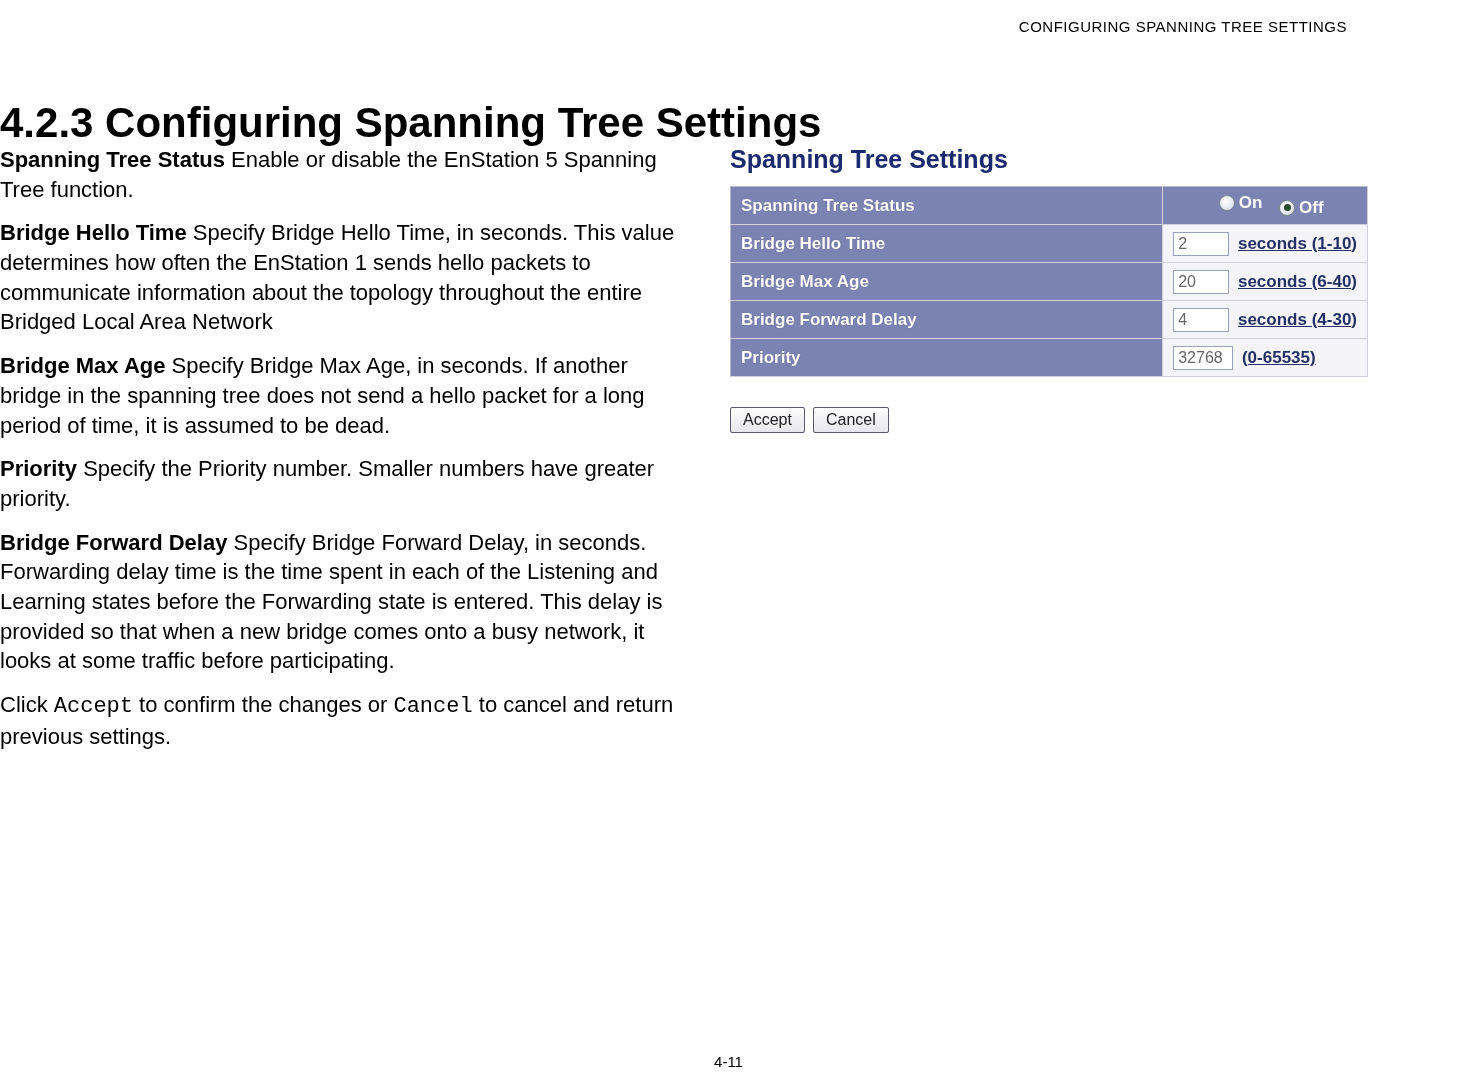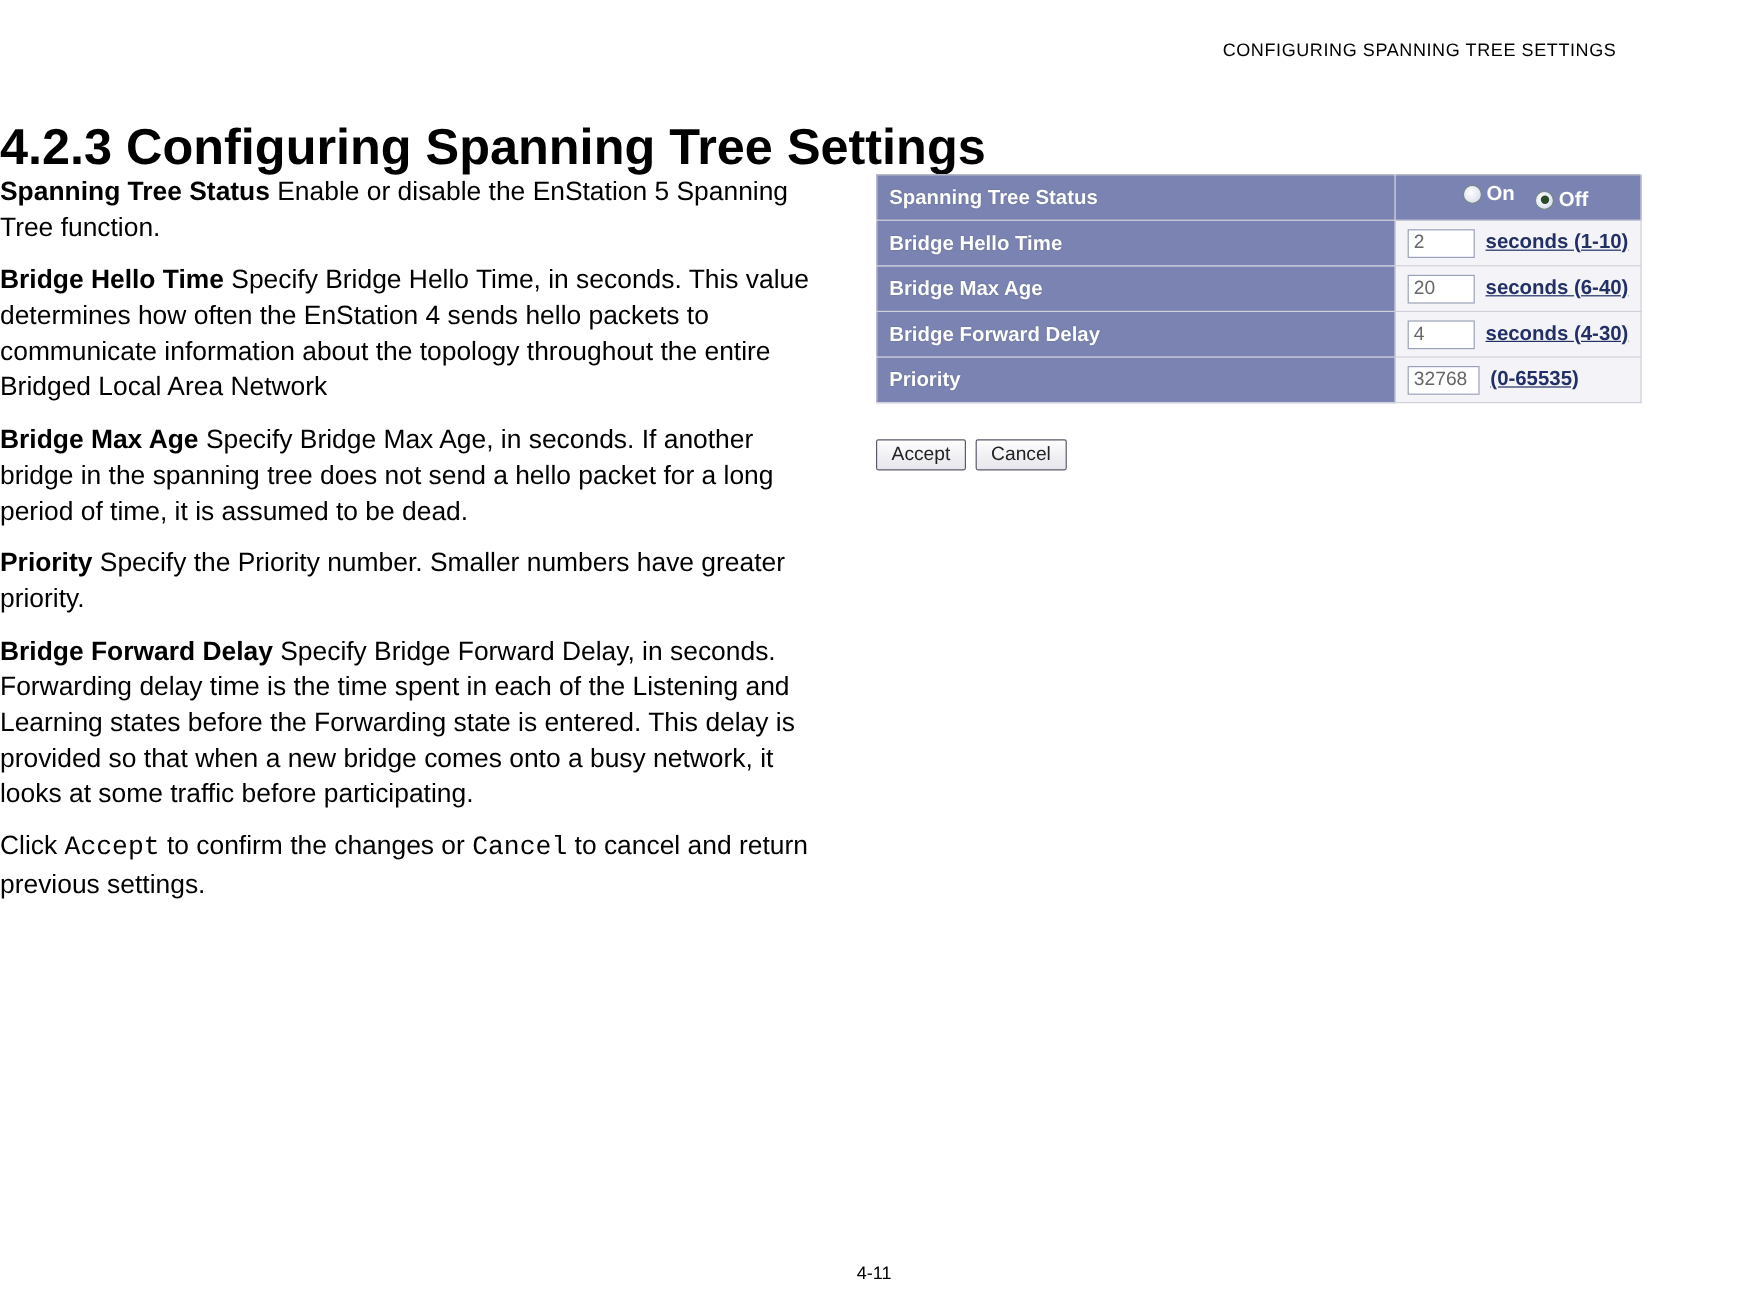--- a/index.html
+++ b/index.html
@@ -16,21 +16,20 @@
       color: #000;
     }
     .header-label {
       position: absolute;
       top: 18px;
       right: 110px;
       font-size: 15px;
       font-variant: small-caps;
       letter-spacing: 0.5px;
       color: #000;
-      margin-top: 16px;
     }
     .section-title {
       position: absolute;
       top: 55px;
       left: 0;
       font-family: Verdana, Arial, sans-serif;
       font-size: 42px;
       font-weight: bold;
       color: #000;
       margin-top: 44px;
@@ -175,37 +174,38 @@
 
 <div class="header-label">CONFIGURING SPANNING TREE SETTINGS</div>
 
 <h1 class="section-title">4.2.3 Configuring Spanning Tree Settings</h1>
 
 <div class="left-content">
   <p class="para">
     <span class="label-bold">Spanning Tree Status</span><span>  Enable or disable the EnStation 5 Spanning Tree function.</span>
   </p>
   <p class="para">
-    <span class="label-bold">Bridge Hello Time</span><span>  Specify Bridge Hello Time, in seconds. This value determines how often the EnStation 4 sends hello packets to communicate information about the topology throughout the entire Bridged Local Area Network</span>
+    <span class="label-bold">Bridge Hello Time</span><span>  Specify Bridge Hello Time, in seconds. This value determines how often the EnStation 1 sends hello packets to communicate information about the topology throughout the entire Bridged Local Area Network</span>
   </p>
   <p class="para">
     <span class="label-bold">Bridge Max Age</span><span>  Specify Bridge Max Age, in seconds. If another bridge in the spanning tree does not send a hello packet for a long period of time, it is assumed to be dead.</span>
   </p>
   <p class="para">
     <span class="label-bold">Priority</span><span>  Specify the Priority number. Smaller numbers have greater priority.</span>
   </p>
   <p class="para">
     <span class="label-bold">Bridge Forward Delay</span><span>  Specify Bridge Forward Delay, in seconds. Forwarding delay time is the time spent in each of the Listening and Learning states before the Forwarding state is entered. This delay is provided so that when a new bridge comes onto a busy network, it looks at some traffic before participating.</span>
   </p>
   <p class="para">
     <span>Click </span><span class="code-text">Accept</span><span> to confirm the changes or </span><span class="code-text">Cancel</span><span> to cancel and return previous settings.</span>
   </p>
 </div>
 
 <div class="right-panel">
+  <div class="panel-title">Spanning Tree Settings</div>
 
   <table class="settings-table">
     <tbody>
         <tr>
       <td class="label-cell">Spanning Tree Status</td>
       <td class="value-cell radio-row-bg">
         <span class="radio-wrap">
           <span class="radio-dot"></span>
           <span class="radio-label">On</span>
         </span>

